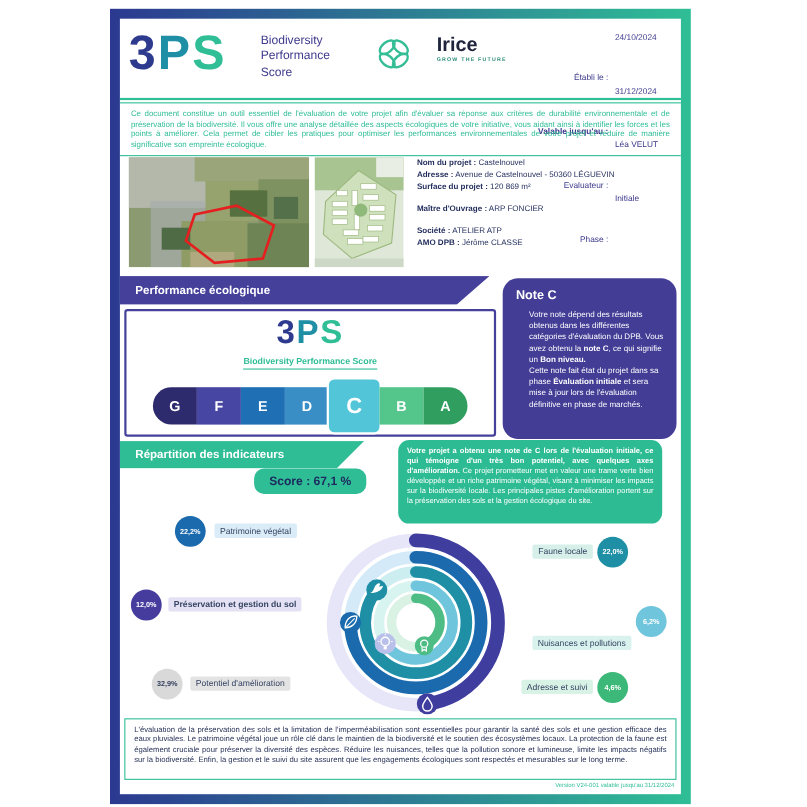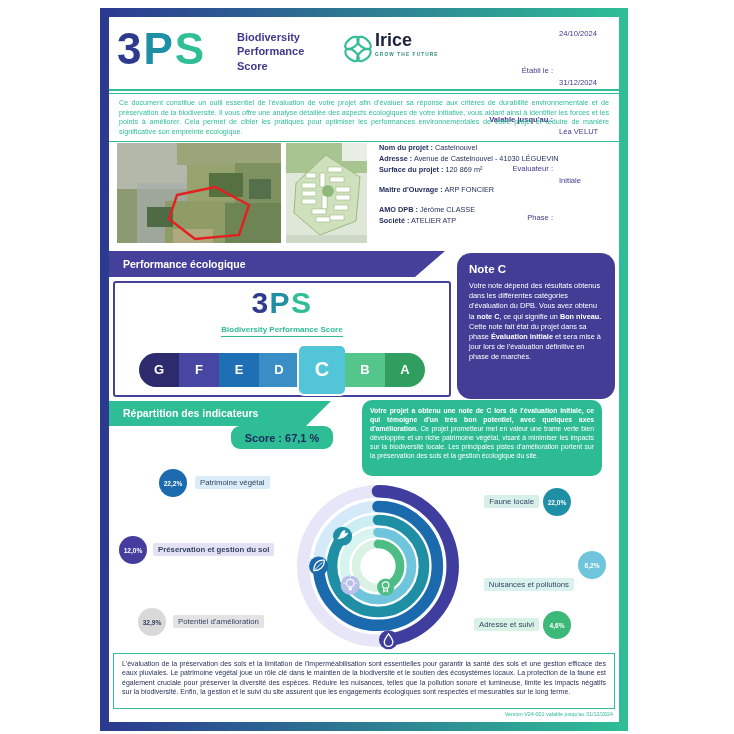--- a/index.html
+++ b/index.html
@@ -7,23 +7,23 @@
           font-family:"Liberation Sans","DejaVu Sans",sans-serif;}
   .doc{position:absolute;left:100px;top:8px;width:528px;height:723px;box-sizing:border-box;
        background:linear-gradient(90deg,#2b3990 0%,#2fbe96 100%);padding:9px;}
   .inner{position:relative;width:510px;height:705px;background:#ffffff;}
 
   
   .header{position:absolute;left:0;top:0;width:510px;height:74px;border-bottom:2px solid #2fbe96;box-sizing:border-box;}
   .bps-word{position:absolute;left:8px;top:10px;font-size:44px;font-weight:800;letter-spacing:2px;line-height:1;}
   .bps-word span{display:inline-block;}
   .l3{color:#2d3a8d;} .lp{color:#1e8fa5;} .ls{color:#2fbe96;}
-  .bps-sub{position:absolute;left:128px;top:13px;font-size:11px;font-weight:700;color:#3d3a8c;
+  .bps-sub{position:absolute;left:128px;top:13px;font-size:11px;font-weight:400;color:#3d3a8c;
            line-height:1.3;white-space:pre-line;}
-  .irice{position:absolute;left:232px;top:14px;display:flex;gap:0;align-items:flex-start;}
+  .irice{position:absolute;left:232px;top:14px;display:flex;gap:22px;align-items:flex-start;}
   .irice-name{font-size:18px;font-weight:800;color:#20243d;line-height:1;}
   .irice-tag{font-size:4.8px;letter-spacing:1.1px;color:#2f8d78;font-weight:700;margin-top:3px;}
   .meta{position:absolute;right:6px;top:12px;font-size:7.6px;color:#3d3a8c;}
   .meta-row{display:flex;justify-content:flex-end;margin-bottom:3px;}
   .meta-label{min-width:80px;text-align:right;margin-top:37px;}
   .meta-label.bold{font-weight:800;}
   .meta-value{min-width:54px;text-align:left;margin-left:6px;}
 
   
   .intro{position:absolute;left:0;top:76px;width:510px;box-sizing:border-box;
@@ -48,21 +48,21 @@
                 border-bottom:1.5px solid #2fbd96;padding-bottom:1.5px;margin-top:2px;}
   .grade-bar{display:flex;align-items:center;justify-content:center;margin-top:9px;}
   .seg{width:40px;height:34px;color:#fff;font-weight:800;font-size:13px;display:flex;
        align-items:center;justify-content:center;}
   .seg.first{border-radius:17px 0 0 17px;}
   .seg.last{border-radius:0 17px 17px 0;}
   .seg.big{width:46px;height:48px;font-size:20px;border-radius:5px;box-shadow:0 0 0 2px #ffffff;}
   .note-box{position:absolute;left:348px;top:236px;width:158px;height:146px;background:#433d96;
             border-radius:14px;box-sizing:border-box;padding:10px 12px;color:#fff;}
   .note-title{font-size:11.5px;font-weight:800;margin-bottom:6px;}
-  .note-body{font-size:7.3px;line-height:1.4;white-space:pre-line;}
+  .note-body{font-size:7.3px;line-height:1.4;white-space:pre-line;margin-left:12px;}
   .rb{font-weight:800;}
 
   
   .ind-banner{position:absolute;left:0;top:384px;width:222px;height:25px;background:#2fbd96;
     clip-path:polygon(0 0,100% 0,calc(100% - 25px) 100%,0 100%);
     color:#fff;font-weight:800;font-size:10.5px;line-height:25px;padding-left:14px;box-sizing:border-box;}
   .score-pill{position:absolute;left:122px;top:409px;width:102px;height:23px;background:#2fbd96;
     border-radius:9px;display:flex;align-items:center;justify-content:center;
     font-size:11px;font-weight:800;color:#1c2a5e;}
   .summary-box{position:absolute;left:253px;top:383px;width:240px;height:76px;background:#2cbb92;
@@ -170,29 +170,29 @@
             <rect x="44" y="72" width="14" height="5"></rect>
               <rect x="20" y="30" width="10" height="5"></rect>
           </g>
           <circle cx="42" cy="48" r="6" fill="#8fb97a"></circle>
           <rect x="0" y="92" width="81" height="8" fill="#cdd8c6"></rect>
         </svg>
       </div>
       <div class="pinfo">
         <div class="pgroup">
           <div><span class="plabel">Nom du projet :</span> <span>Castelnouvel</span></div>
-          <div><span class="plabel">Adresse :</span> <span>Avenue de Castelnouvel - 41030 LÉGUEVIN</span></div>
+          <div><span class="plabel">Adresse :</span> <span>Avenue de Castelnouvel - 50360 LÉGUEVIN</span></div>
           <div><span class="plabel">Surface du projet :</span> <span>120 869 m²</span></div>
         </div>
         <div class="pgroup">
           <div><span class="plabel">Maître d'Ouvrage :</span> <span>ARP FONCIER</span></div>
         </div>
         <div class="pgroup">
+          <div><span class="plabel">Société :</span> <span>ATELIER ATP</span></div>
           <div><span class="plabel">AMO DPB :</span> <span>Jérôme CLASSE</span></div>
-          <div><span class="plabel">Société :</span> <span>ATELIER ATP</span></div>
         </div>
       </div>
 
       <div class="perf-banner">Performance écologique</div>
       <div class="perf-box">
         <div class="mini-word">
           <span class="l3">3</span><span class="lp">P</span><span class="ls">S</span>
         </div>
         <div><span class="mini-caption">Biodiversity Performance Score</span></div>
         <div class="grade-bar">

